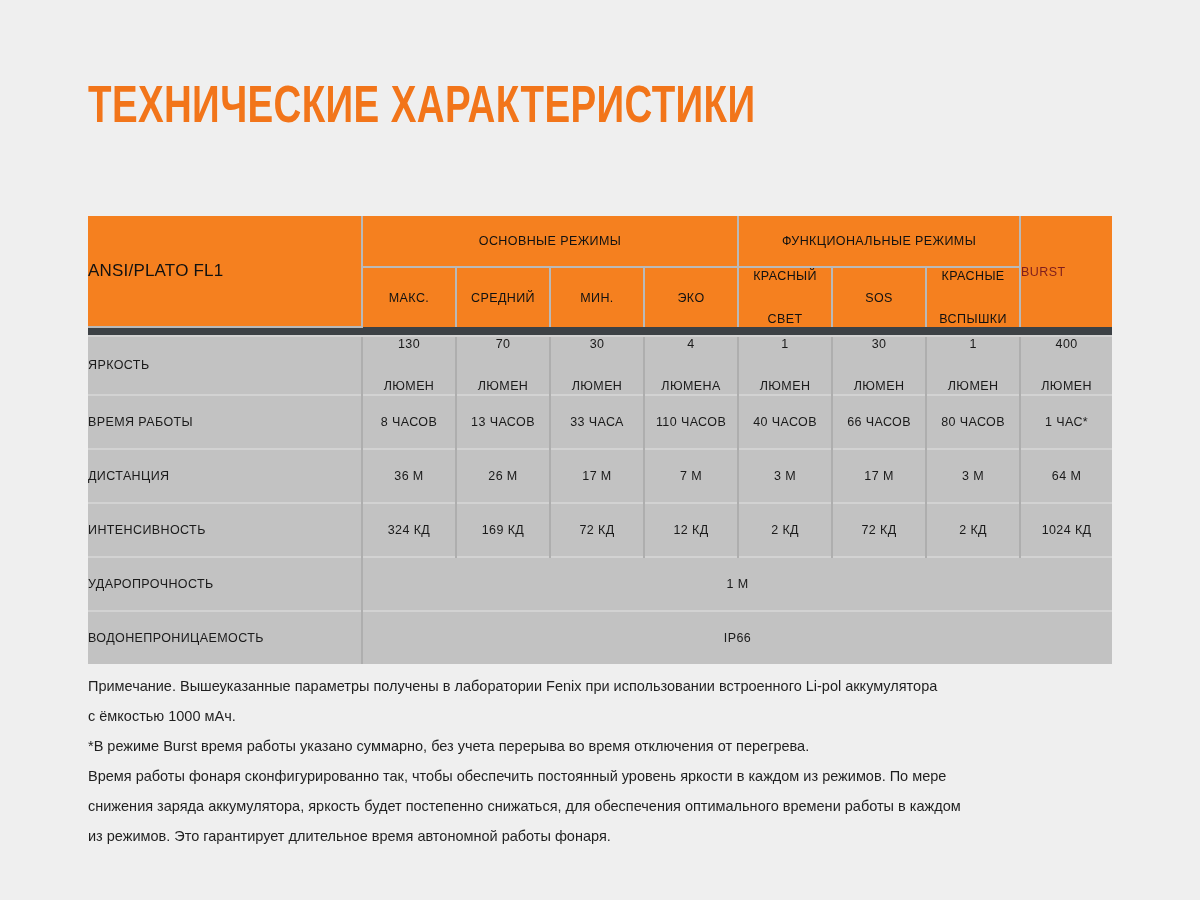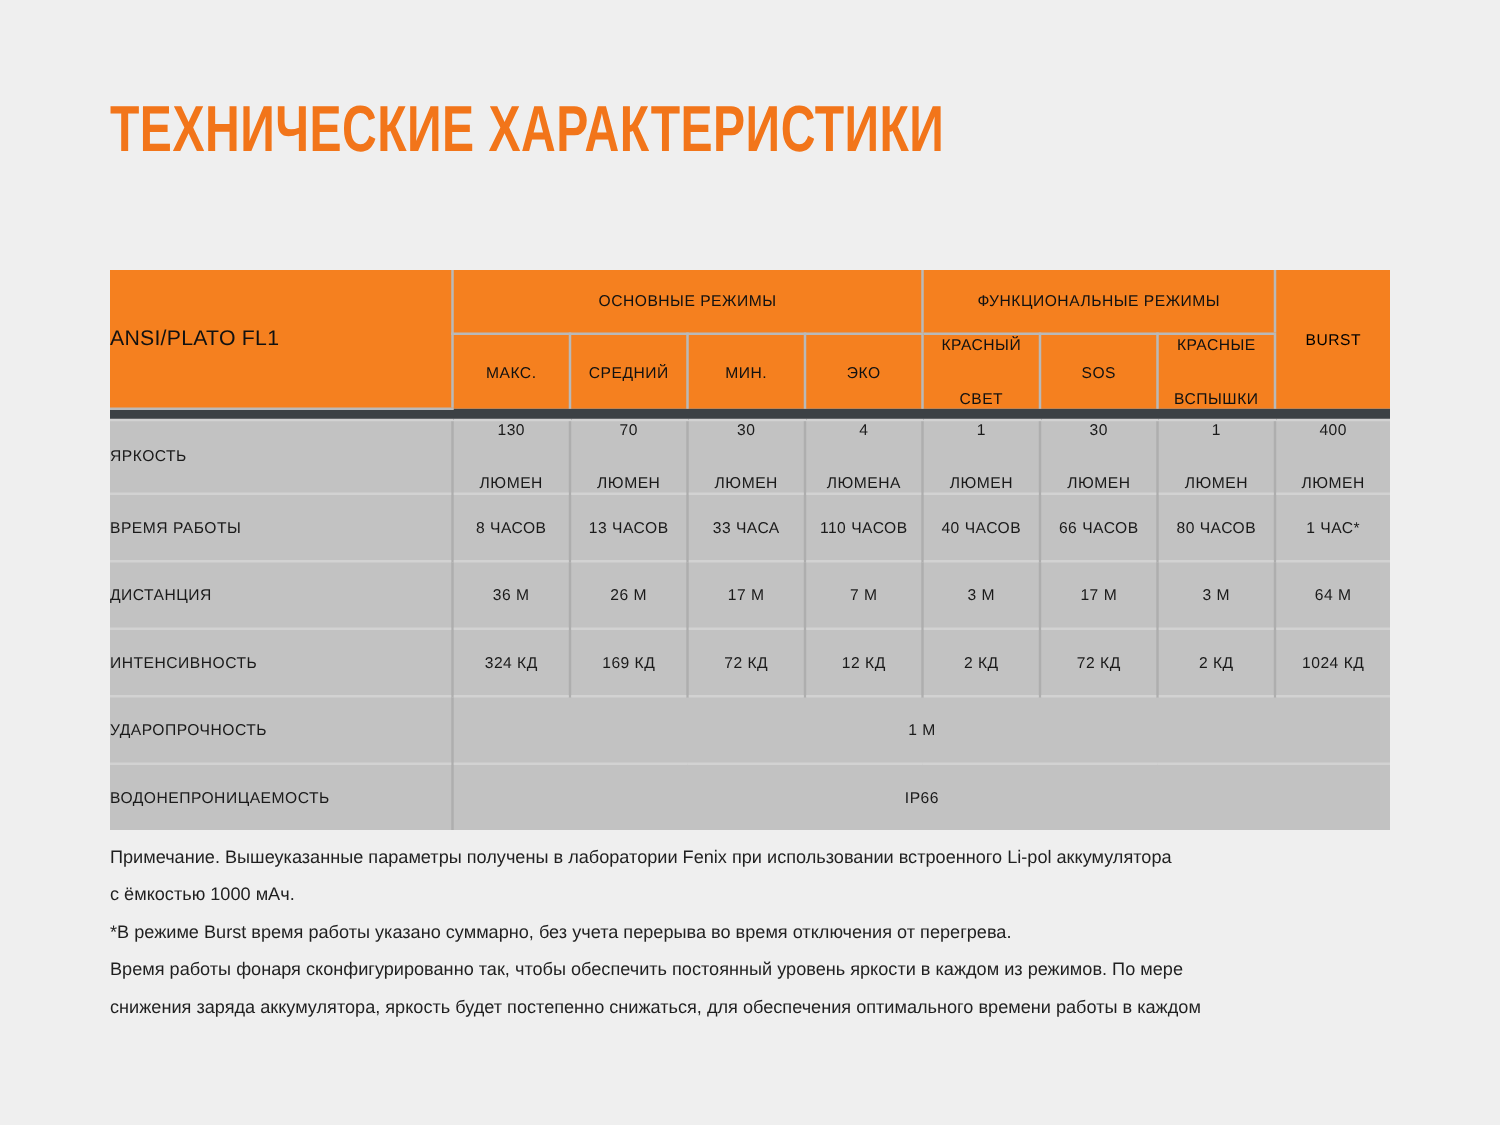--- a/index.html
+++ b/index.html
@@ -72,22 +72,22 @@
     background: #F5801F;
     color: #111;
     text-align: left;
     font-size: 17px;
     letter-spacing: 0.2px;
     padding-left: 12px;
     border-left: none;
   }
   .hdr-burst {
     background: #F5801F;
-    color: #000000;
-    text-align: center;
+    color: #7f1d1d;
+    text-align: left;
     font-size: 12.5px;
     letter-spacing: 0.4px;
     border-left: 2px solid #B9B9B9;
   }
   .hdr-group {
     height: 50px;
   }
   .hdr-sub {
     height: 55px;
   }
@@ -279,15 +279,16 @@
       </tr>
     </tbody>
   </table>
 
   <div class="footnote">
     <p>Примечание. Вышеуказанные параметры получены в лаборатории Fenix при использовании встроенного Li-pol аккумулятора</p>
     <p>с ёмкостью 1000 мАч.</p>
     <p>*В режиме Burst время работы указано суммарно, без учета перерыва во время отключения от перегрева.</p>
     <p>Время работы фонаря сконфигурированно так, чтобы обеспечить постоянный уровень яркости в каждом из режимов. По мере</p>
     <p>снижения заряда аккумулятора, яркость будет постепенно снижаться, для обеспечения оптимального времени работы в каждом</p>
+    <p>из режимов. Это гарантирует длительное время автономной работы фонаря.</p>
   </div>
 
 </div>
 
 </body></html>

